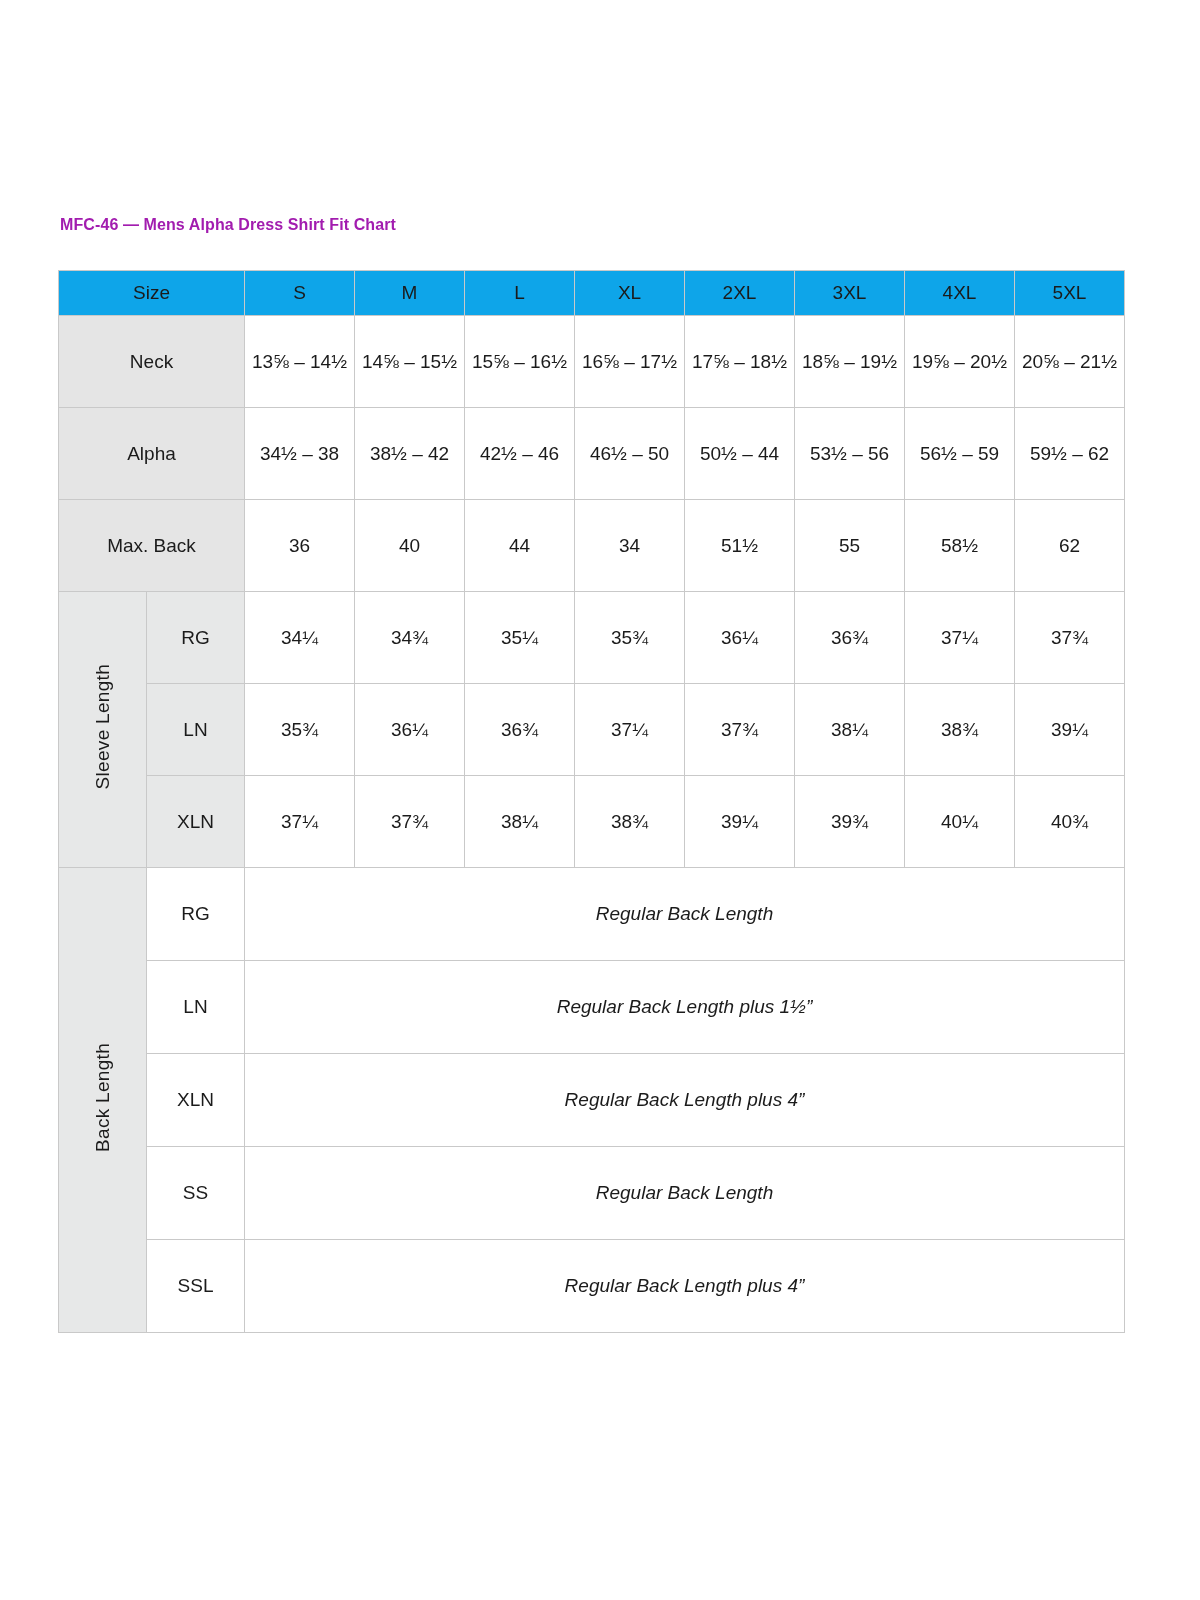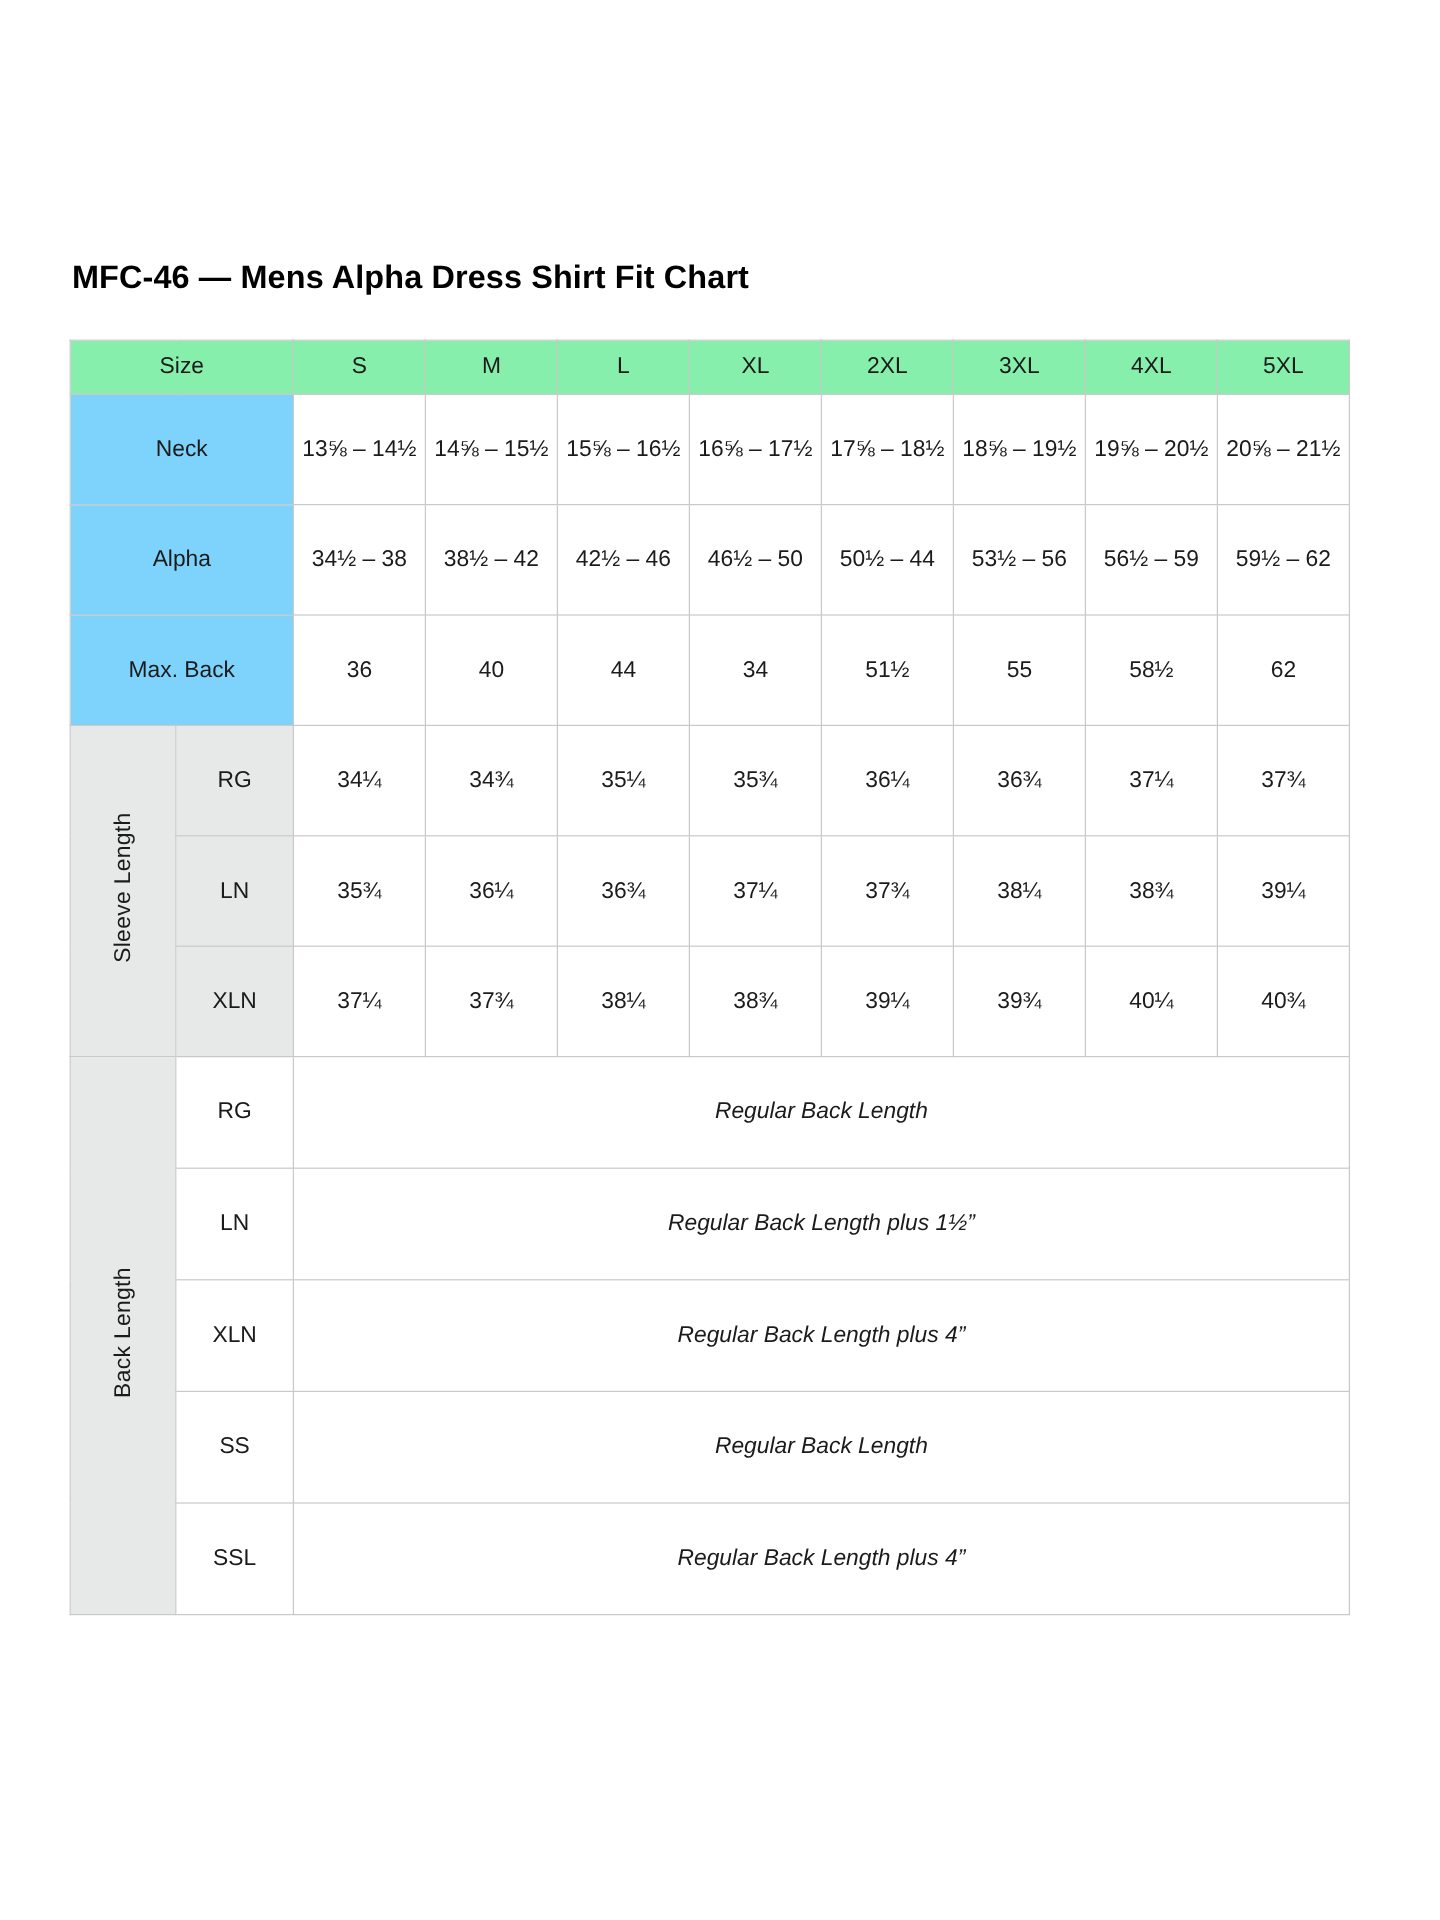--- a/index.html
+++ b/index.html
@@ -15,24 +15,24 @@
     position: relative;
     overflow: hidden;
   }
   .page {
     position: absolute;
     left: 58px;
     top: 216px;
     width: 1064px;
   }
   .doc-title {
-    font-size: 27px;
+    font-size: 16px;
     font-weight: bold;
     letter-spacing: 0.1px;
-    color: #000000;
+    color: #a21caf;
     margin: 0 0 36px 2px;
   }
   table.fit {
     border-collapse: collapse;
     table-layout: fixed;
     width: 1064px;
   }
   table.fit td, table.fit th {
     border: 1px solid #c9c9c9;
     text-align: center;
@@ -42,26 +42,26 @@
     color: #1b1b1b;
     padding: 0;
   }
   
   col.c-rot { width: 88px; }
   col.c-lbl { width: 98px; }
   col.c-size { width: 110px; }
 
   .hdr-row td, .hdr-row th {
     height: 44px;
-    background: #86efac;
+    background: #0ea5e9;
     font-weight: bold;
     font-size: 21px;
   }
   .rowlabel {
-    background: #7dd3fc;
+    background: #e5e5e5;
     font-weight: bold;
     font-size: 21px;
   }
   .rot-cell {
     background: #e7e8e8;
     font-weight: bold;
     font-size: 20px;
     position: relative;
   }
   .rot-inner {

